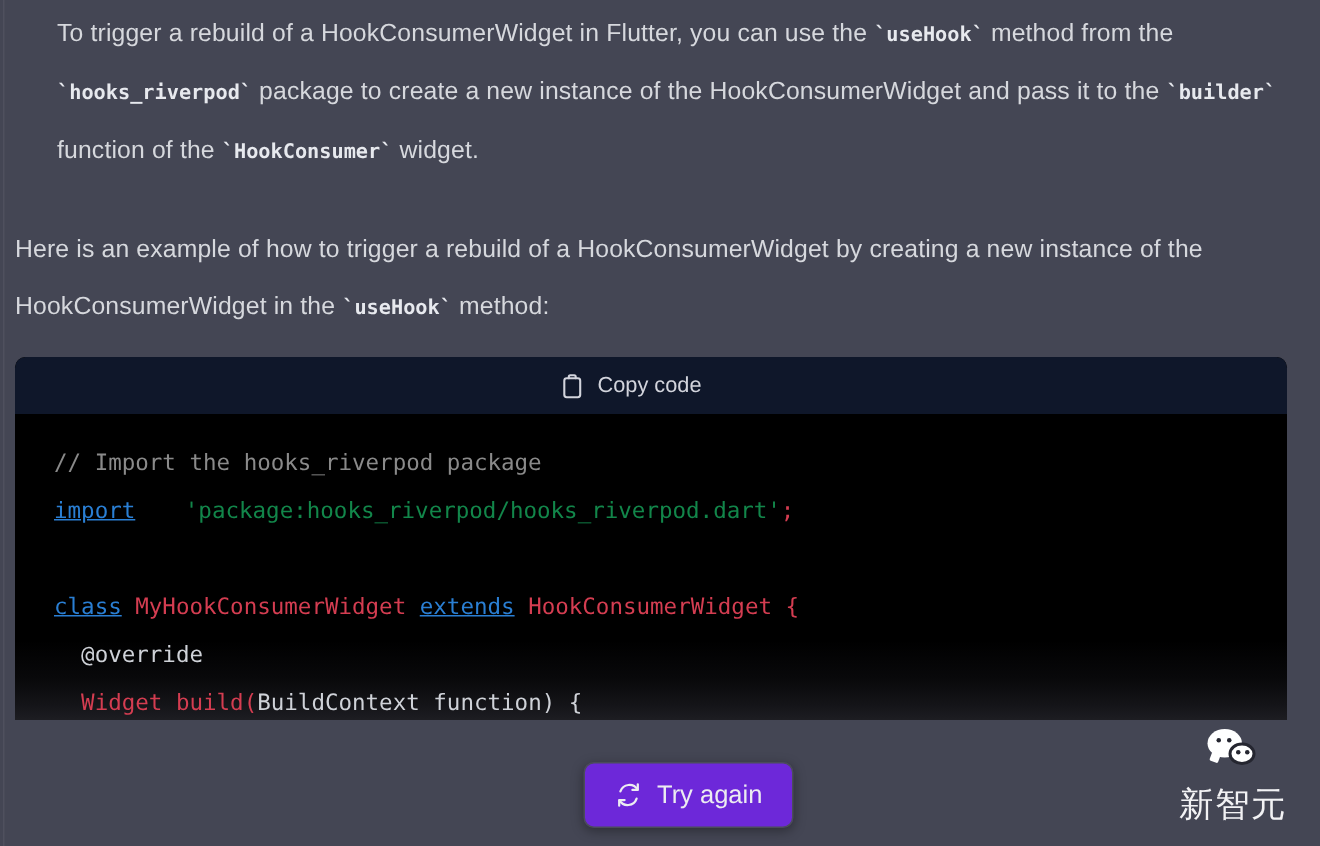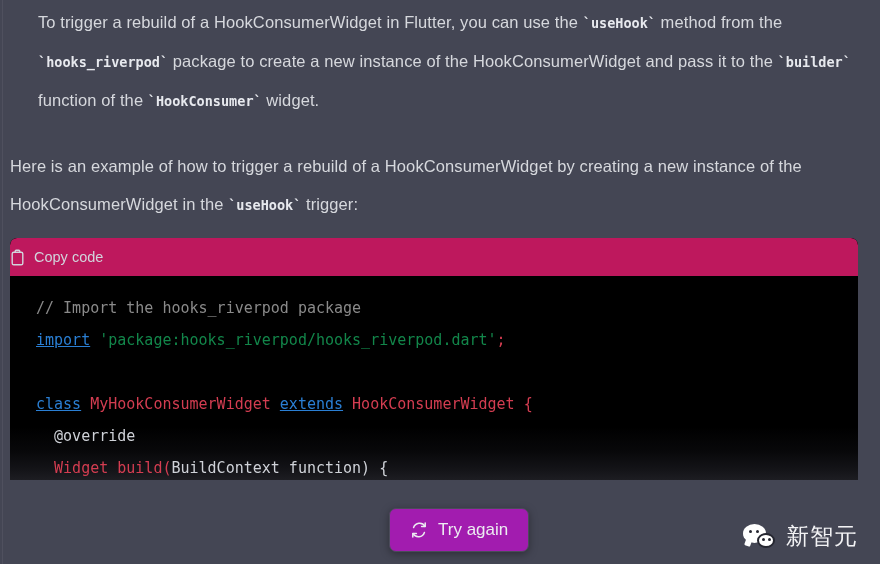--- a/index.html
+++ b/index.html
@@ -61,24 +61,24 @@
     left: 10px;
     top: 238px;
     width: 848px;
     border-radius: 7px 7px 0 0;
     overflow: hidden;
     background: #000000;
   }
 
   .code-header {
     height: 38px;
-    background: #be185d;
-    display: flex;
-    align-items: center;
-    justify-content: flex-start;
+    background: #0f172a;
+    display: flex;
+    align-items: center;
+    justify-content: center;
     padding-right: 26px;
     border-radius: 7px 7px 0 0;
   }
 
   .copy-btn {
     display: flex;
     align-items: center;
     gap: 9px;
     color: #d2d4dc;
     font-size: 14.5px;
@@ -102,54 +102,55 @@
     font-family: "DejaVu Sans Mono", "Liberation Mono", monospace;
     font-size: 15px;
     line-height: 32px;
     white-space: pre;
     padding-left: 26px;
     color: #d4d4d4;
   }
 
   .tok-comment { color: #8a8a8a; }
   .tok-keyword { color: #2a7fd4; text-decoration: underline; }
-  .tok-string  { color: #12864a; }
+  .tok-string  { color: #12864a; margin-left: 24px; }
   .tok-class   { color: #d43d51; }
   .tok-plain   { color: #cfd2d8; }
   .tok-punct   { color: #d43d51; }
 
   
   .try-again {
     position: absolute;
     left: 389px;
     top: 508px;
     display: flex;
     align-items: center;
     gap: 10px;
-    background: #a21caf;
+    background: #6d28d9;
     border: 1px solid #4b4c5a;
     border-radius: 7px;
     padding: 11px 20px;
     color: #ececf1;
     font-size: 17px;
     cursor: pointer;
     font-family: "Liberation Sans", sans-serif;
     box-shadow: 0 2px 8px rgba(0,0,0,0.35);
   }
   .try-again svg { display:block; }
 
   
   .watermark {
     position: absolute;
     right: 22px;
     bottom: 12px;
     display: flex;
     align-items: center;
     gap: 9px;
     pointer-events: none;
+    flex-direction: column;
   }
   .wm-text {
     color: #f2f2f4;
     font-size: 23px;
     letter-spacing: 1px;
     font-family: "DejaVu Sans", sans-serif;
   }
   .wm-logo { position: relative; width: 34px; height: 26px; }
   .bubble {
     position: absolute;
@@ -168,21 +169,21 @@
 <body>
 
 <div class="left-rail"></div>
 
 <div class="message">
 
   <div class="prose">
 
     <p class="para p1"><span>To trigger a rebuild of a HookConsumerWidget in Flutter, you can use the </span><code class="inline">`useHook`</code><span> method from the </span><code class="inline">`hooks_riverpod`</code><span> package to create a new instance of the HookConsumerWidget and pass it to the </span><code class="inline">`builder`</code><span> function of the </span><code class="inline">`HookConsumer`</code><span> widget.</span></p>
 
-    <p class="para p2"><span>Here is an example of how to trigger a rebuild of a HookConsumerWidget by creating a new instance of the HookConsumerWidget in the </span><code class="inline">`useHook`</code><span> trigger:</span></p>
+    <p class="para p2"><span>Here is an example of how to trigger a rebuild of a HookConsumerWidget by creating a new instance of the HookConsumerWidget in the </span><code class="inline">`useHook`</code><span> method:</span></p>
 
   </div>
 
   <div class="codeblock">
 
     <div class="code-header">
       <button class="copy-btn">
         <span>
           <svg width="15" height="17" viewBox="0 0 15 17" fill="none" stroke="#d2d4dc" stroke-width="1.4" stroke-linecap="round" stroke-linejoin="round">
             <rect x="2.2" y="3.2" width="10.6" height="12.6" rx="1.6"></rect>

